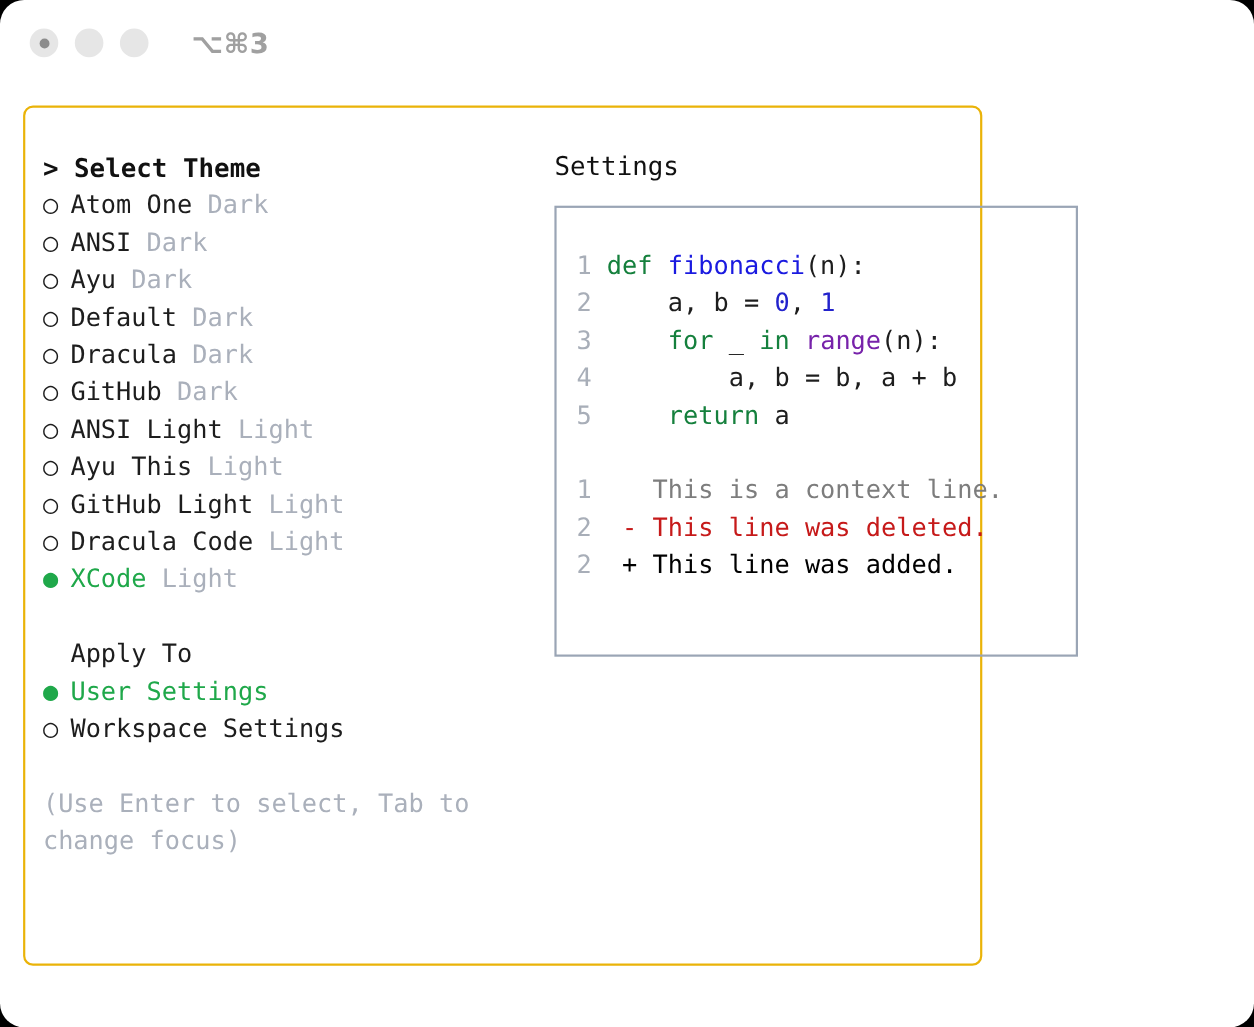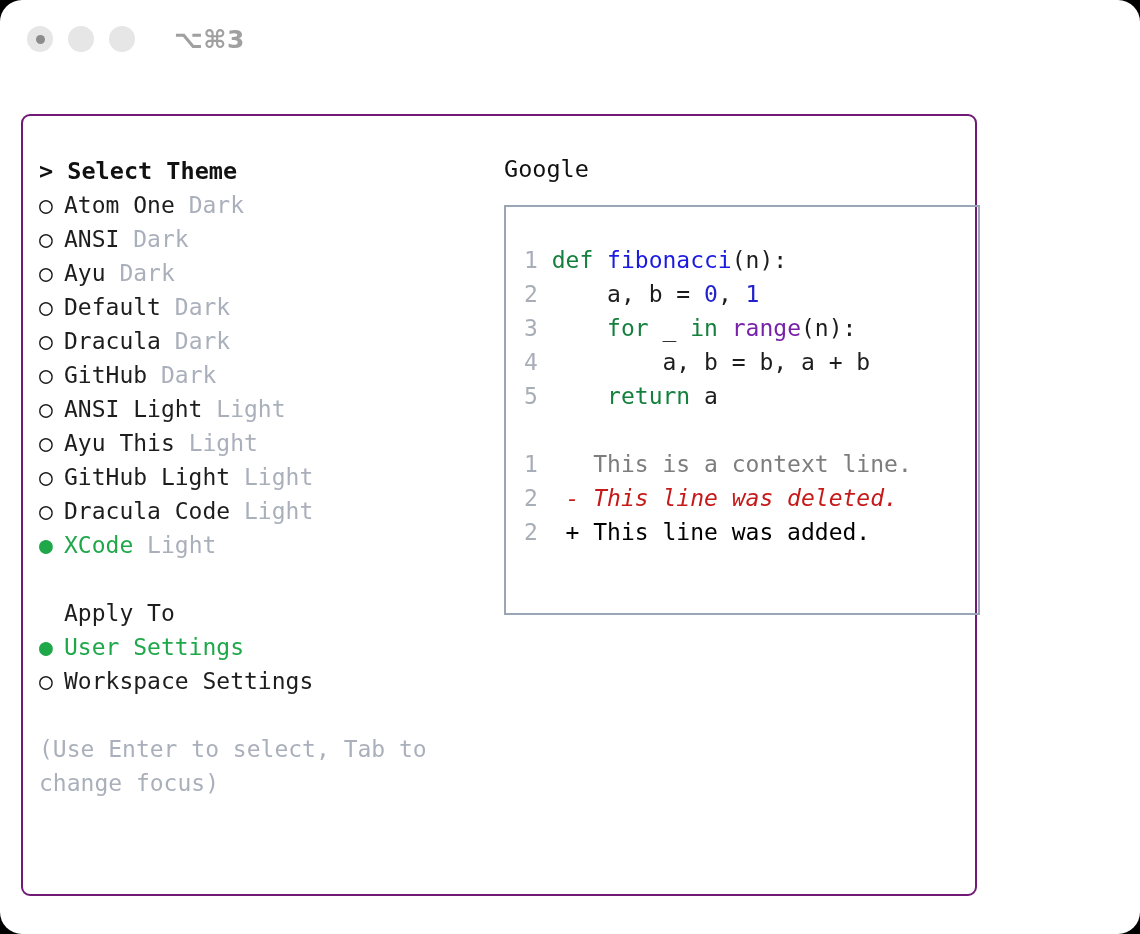--- a/index.html
+++ b/index.html
@@ -58,26 +58,25 @@
     font-weight: bold;
     letter-spacing: 0.5px;
     font-family: "DejaVu Sans", "Liberation Sans", sans-serif;
   }
 
   
   #container {
     position: absolute;
     left: 21px;
     top: 96px;
-    width: 956px;
+    width: 872px;
     height: 782px;
-    border: 2px solid #701a75;
+    border: 2px solid #eab308;
     border-radius: 9px;
     box-sizing: border-box;
-    margin-top: 18px;
   }
 
   
   #left-col {
     position: absolute;
     left: 16px;
     top: 38px;
     width: 470px;
   }
   .row {
@@ -130,21 +129,21 @@
     line-height: 34px;
     white-space: pre;
   }
   .ln { color: #a8aeb8; }
   .kw  { color: #15803d; }
   .fn  { color: #1a1ae0; }
   .bi  { color: #7722aa; }
   .num { color: #2222cc; }
   .pl  { color: #1d1d1d; }
   .ctx { color: #7d7d7d; }
-  .del { color: #c61a1a; font-style: italic; }
+  .del { color: #c61a1a; }
   .add { color: #000000; }
   .blank { height: 34px; }
 </style>
 </head>
 <body>
 
 <div id="page">
 
   <div id="titlebar">
     <div class="dot">
@@ -179,21 +178,21 @@
       <div id="apply-items">
           <div class="row"><span class="marker bullet-on">●</span><span class="sel">User Settings</span></div>
           <div class="row"><span class="marker bullet-off">○</span><span>Workspace Settings</span></div>
         </div>
 
       <div class="gap"></div>
       <div class="hint">(Use Enter to select, Tab to change focus)</div>
     </div>
 
     <div id="right-col">
-      <div id="preview-title">Google</div>
+      <div id="preview-title">Settings</div>
       <div id="preview-box">
         <div id="code-block">
             <div class="cline"><span class="ln">1 </span><span class="kw">def </span><span class="fn">fibonacci</span><span class="pl">(n):</span></div>
             <div class="cline"><span class="ln">2 </span><span class="pl">    a, b = </span><span class="num">0</span><span class="pl">, </span><span class="num">1</span></div>
             <div class="cline"><span class="ln">3 </span><span class="pl">    </span><span class="kw">for</span><span class="pl"> _ </span><span class="kw">in</span><span class="pl"> </span><span class="bi">range</span><span class="pl">(n):</span></div>
             <div class="cline"><span class="ln">4 </span><span class="pl">        a, b = b, a + b</span></div>
             <div class="cline"><span class="ln">5 </span><span class="pl">    </span><span class="kw">return</span><span class="pl"> a</span></div>
           </div>
         <div class="blank"></div>
         <div id="diff-block">

